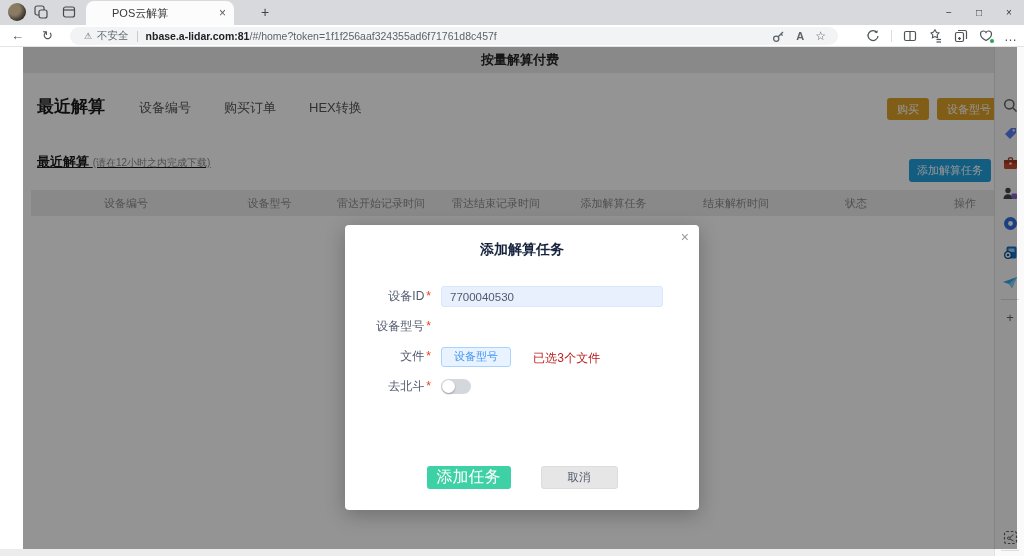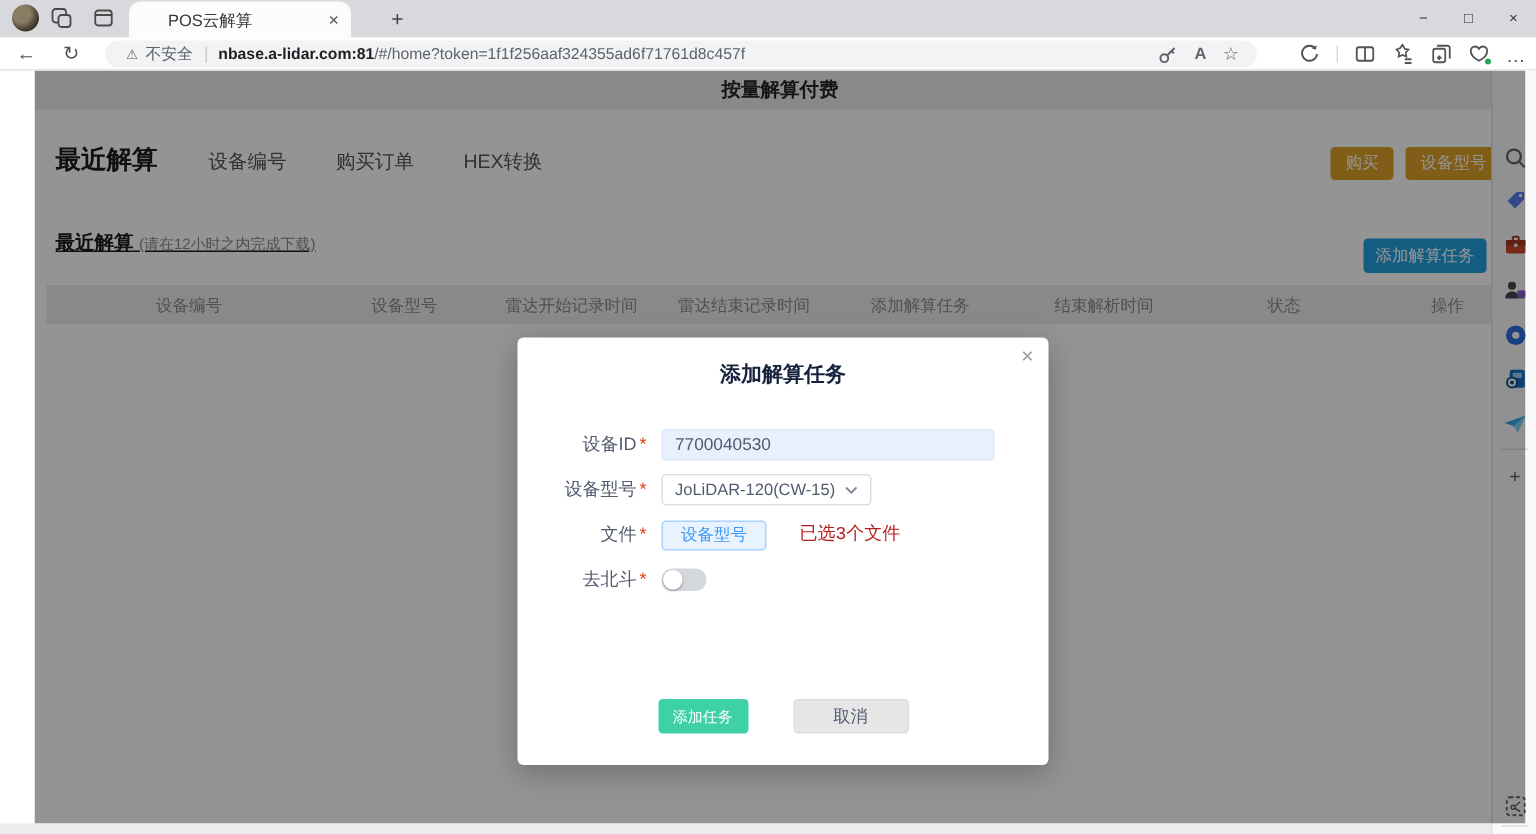--- a/index.html
+++ b/index.html
@@ -80,36 +80,36 @@
 
   
   .modal { position:absolute; left:322px; top:178px; width:354px; height:285px; background:#fff;
            border-radius:4px; box-shadow:0 5px 20px rgba(0,0,0,0.25); z-index:10; }
   .modal-close { position:absolute; top:4px; right:10px; font-size:14px; color:#999; cursor:default; }
   .modal-title { margin-top:16px; text-align:center; font-size:14px; font-weight:bold; color:#17233d; }
   .modal-form { margin-top:27px; }
   .frow { display:flex; align-items:center; height:21px; margin-bottom:9px; }
   .flabel { width:86px; text-align:right; font-size:12px; color:#515a6e; white-space:nowrap; }
   .req { color:#ed4014; margin-left:2px; font-size:12px; }
-  .fctrl { margin-left:10px; display:flex; align-items:flex-start; position:relative; }
+  .fctrl { margin-left:10px; display:flex; align-items:flex-end; position:relative; }
   .txt-input { width:222px; height:21px; background:#e8f0fe; border:1px solid #d9e7fb; border-radius:3px;
                font-size:11.5px; color:#515a6e; padding:0 8px; font-family:inherit; }
   .eye-ic { position:absolute; right:7px; top:5px; }
   .select { width:140px; height:21px; border:1px solid #dcdee2; border-radius:3px; background:#fff;
             display:flex; align-items:center; justify-content:space-between; padding:0 8px;
             font-size:11px; color:#515a6e; }
   .file-btn { height:20px; padding:0 12px; background:#e8f3ff; border:1px solid #a8d2ff; color:#3f95f5;
               font-size:11px; border-radius:3px; font-family:inherit; }
   .file-status { font-size:12px; color:#b91c1c; margin-left:22px;font-family:Liberation Mono, monospace; }
   .toggle { width:30px; height:15px; border-radius:8px; background:#d4d7dc; position:relative; }
   .knob { position:absolute; left:1px; top:1px; width:13px; height:13px; border-radius:50%; background:#fff;
           box-shadow:0 1px 2px rgba(0,0,0,0.3); }
   .modal-btns { position:absolute; left:0; top:241px; width:100%; display:flex; justify-content:center; gap:30px; }
   .teal-btn { height:23px; padding:0 10px; background:#3ed1a5; color:#fff; border:none; border-radius:3px;
-              font-size:10px; font-family:inherit; }
+              font-size:16px; font-family:inherit; }
   .cancel-btn { height:23px; padding:0 26px; background:#e6e6e6; color:#515a6e; border:1px solid #dcdcdc;
                 border-radius:3px; font-size:11.5px; font-family:inherit; }
 </style>
 </head>
 <body>
 
 <div class="tabstrip">
   <div class="avatar"></div>
   <span class="chrome-ic" style="left:34px;">
     <svg width="14" height="14" viewBox="0 0 14 14">
@@ -236,28 +236,20 @@
       <div class="frow">
         <span class="flabel"><span>设备ID</span><span class="req">*</span></span>
         <span class="fctrl">
           <input class="txt-input" readonly="" value="7700040530" style="">
         </span>
       </div>
 
 
       <div class="frow">
         <span class="flabel"><span>设备型号</span><span class="req">*</span></span>
-        <span class="fctrl">
-          <span class="select">
-            <span>JoLiDAR-120(CW-15)</span>
-            <svg width="9" height="6" viewBox="0 0 9 6">
-                <path d="M1 1 L4.5 4.5 L8 1" fill="none" stroke="#808695" stroke-width="1.2"></path>
-              </svg>
-          </span>
-        </span>
       </div>
 
       <div class="frow">
         <span class="flabel"><span>文件</span><span class="req">*</span></span>
         <span class="fctrl">
           <button class="file-btn">设备型号</button>
           <span class="file-status">已选3个文件</span>
         </span>
       </div>
 

